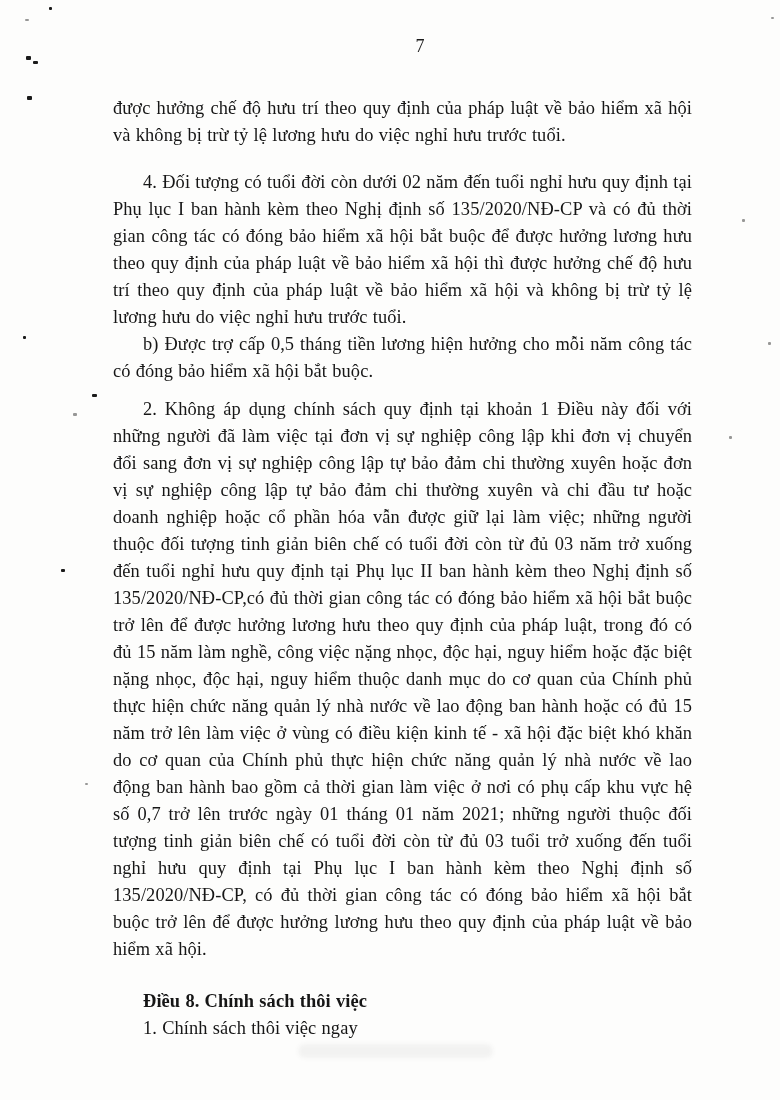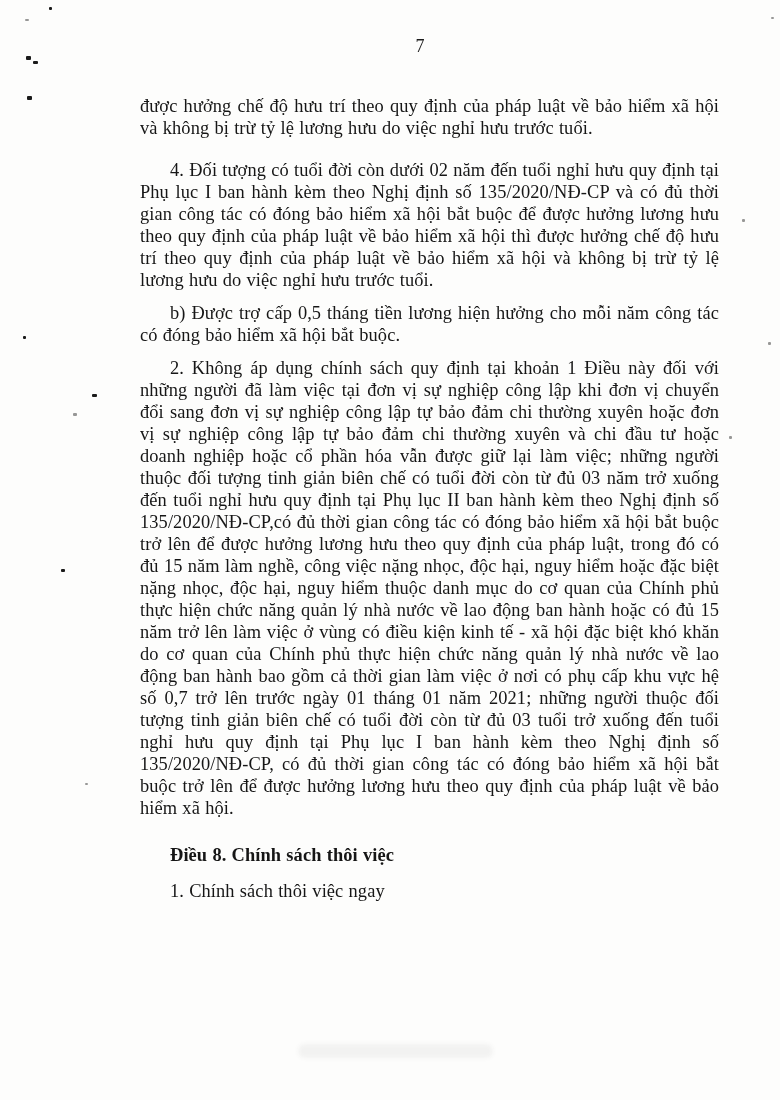--- a/index.html
+++ b/index.html
@@ -17,23 +17,23 @@
   }
   .page-number {
     position: absolute;
     top: 36px; left: 131px; width: 578px;
     text-align: center;
     font-size: 18px;
     color: #1c1c1c;
   }
   .content {
     position: absolute;
-    top: 95px; left: 140px; width: 579px;
+    top: 95px; left: 113px; width: 579px;
     font-size: 18.4px;
-    line-height: 22px;
+    line-height: 27px;
     text-align: justify;
     letter-spacing: 0.1px;
     word-spacing: 0.5px;
   }
   .para { text-indent: 30px; }
   .flush { text-indent: 0; }
   .heading { font-weight: bold; text-indent: 30px; }
   .justify-last { text-align-last: justify; }
   .speck {
     position: absolute;
@@ -57,27 +57,27 @@
   <div class="page-number">7</div>
 
   <div class="content">
     <div class="para flush" style="margin-top:0;">được hưởng chế độ hưu trí theo quy định của pháp luật về bảo hiểm xã hội và không bị trừ tỷ lệ lương hưu do việc nghỉ hưu trước tuổi.</div>
 
     <div class="para" style="margin-top:20px;">4. Đối tượng có tuổi đời còn dưới 02 năm đến tuổi nghỉ hưu quy định tại Phụ lục I ban hành kèm theo Nghị định số 135/2020/NĐ-CP và có đủ thời gian công tác có đóng bảo hiểm xã hội bắt buộc để được hưởng lương hưu theo quy định của pháp luật về bảo hiểm xã hội thì được hưởng chế độ hưu trí theo quy định của pháp luật về bảo hiểm xã hội và không bị trừ tỷ lệ lương hưu do việc nghỉ hưu trước tuổi.</div>
 
 
 
 
-    <div class="para" style="margin-top:11px;">b) Được trợ cấp 0,5 tháng tiền lương hiện hưởng cho mỗi năm công tác có đóng bảo hiểm xã hội bắt buộc.</div>
+    <div class="para" style="">b) Được trợ cấp 0,5 tháng tiền lương hiện hưởng cho mỗi năm công tác có đóng bảo hiểm xã hội bắt buộc.</div>
 
     <div class="para" style="margin-top:11px;">2. Không áp dụng chính sách quy định tại khoản 1 Điều này đối với những người đã làm việc tại đơn vị sự nghiệp công lập khi đơn vị chuyển đổi sang đơn vị sự nghiệp công lập tự bảo đảm chi thường xuyên hoặc đơn vị sự nghiệp công lập tự bảo đảm chi thường xuyên và chi đầu tư hoặc doanh nghiệp hoặc cổ phần hóa vẫn được giữ lại làm việc; những người thuộc đối tượng tinh giản biên chế có tuổi đời còn từ đủ 03 năm trở xuống đến tuổi nghỉ hưu quy định tại Phụ lục II ban hành kèm theo Nghị định số 135/2020/NĐ-CP,có đủ thời gian công tác có đóng bảo hiểm xã hội bắt buộc trở lên để được hưởng lương hưu theo quy định của pháp luật, trong đó có đủ 15 năm làm nghề, công việc nặng nhọc, độc hại, nguy hiểm hoặc đặc biệt nặng nhọc, độc hại, nguy hiểm thuộc danh mục do cơ quan của Chính phủ thực hiện chức năng quản lý nhà nước về lao động ban hành hoặc có đủ 15 năm trở lên làm việc ở vùng có điều kiện kinh tế - xã hội đặc biệt khó khăn do cơ quan của Chính phủ thực hiện chức năng quản lý nhà nước về lao động ban hành bao gồm cả thời gian làm việc ở nơi có phụ cấp khu vực hệ số 0,7 trở lên trước ngày 01 tháng 01 năm 2021; những người thuộc đối tượng tinh giản biên chế có tuổi đời còn từ đủ 03 tuổi trở xuống đến tuổi nghỉ hưu quy định tại Phụ lục I ban hành kèm theo Nghị định số 135/2020/NĐ-CP, có đủ thời gian công tác có đóng bảo hiểm xã hội bắt buộc trở lên để được hưởng lương hưu theo quy định của pháp luật về bảo hiểm xã hội.</div>
 
     <div class="heading" style="margin-top:25px;">Điều 8. Chính sách thôi việc</div>
 
-    <div class="para" style="margin-top:14px;">1. Chính sách thôi việc ngay</div>
+    <div class="para" style="margin-top:0;">1. Chính sách thôi việc ngay</div>
 
   </div>
 
   <div class="speck" style="left:49px; top:7px; width:3px; height:3px;"></div>
   <div class="speck faint" style="left:25px; top:19px; width:4px; height:2px;"></div>
   <div class="speck" style="left:26px; top:56px; width:5px; height:4px;"></div>
   <div class="speck" style="left:33px; top:61px; width:5px; height:3px;"></div>
   <div class="speck" style="left:27px; top:96px; width:5px; height:4px;"></div>
   <div class="speck" style="left:23px; top:336px; width:3px; height:3px;"></div>
   <div class="speck" style="left:92px; top:394px; width:5px; height:3px;"></div>

